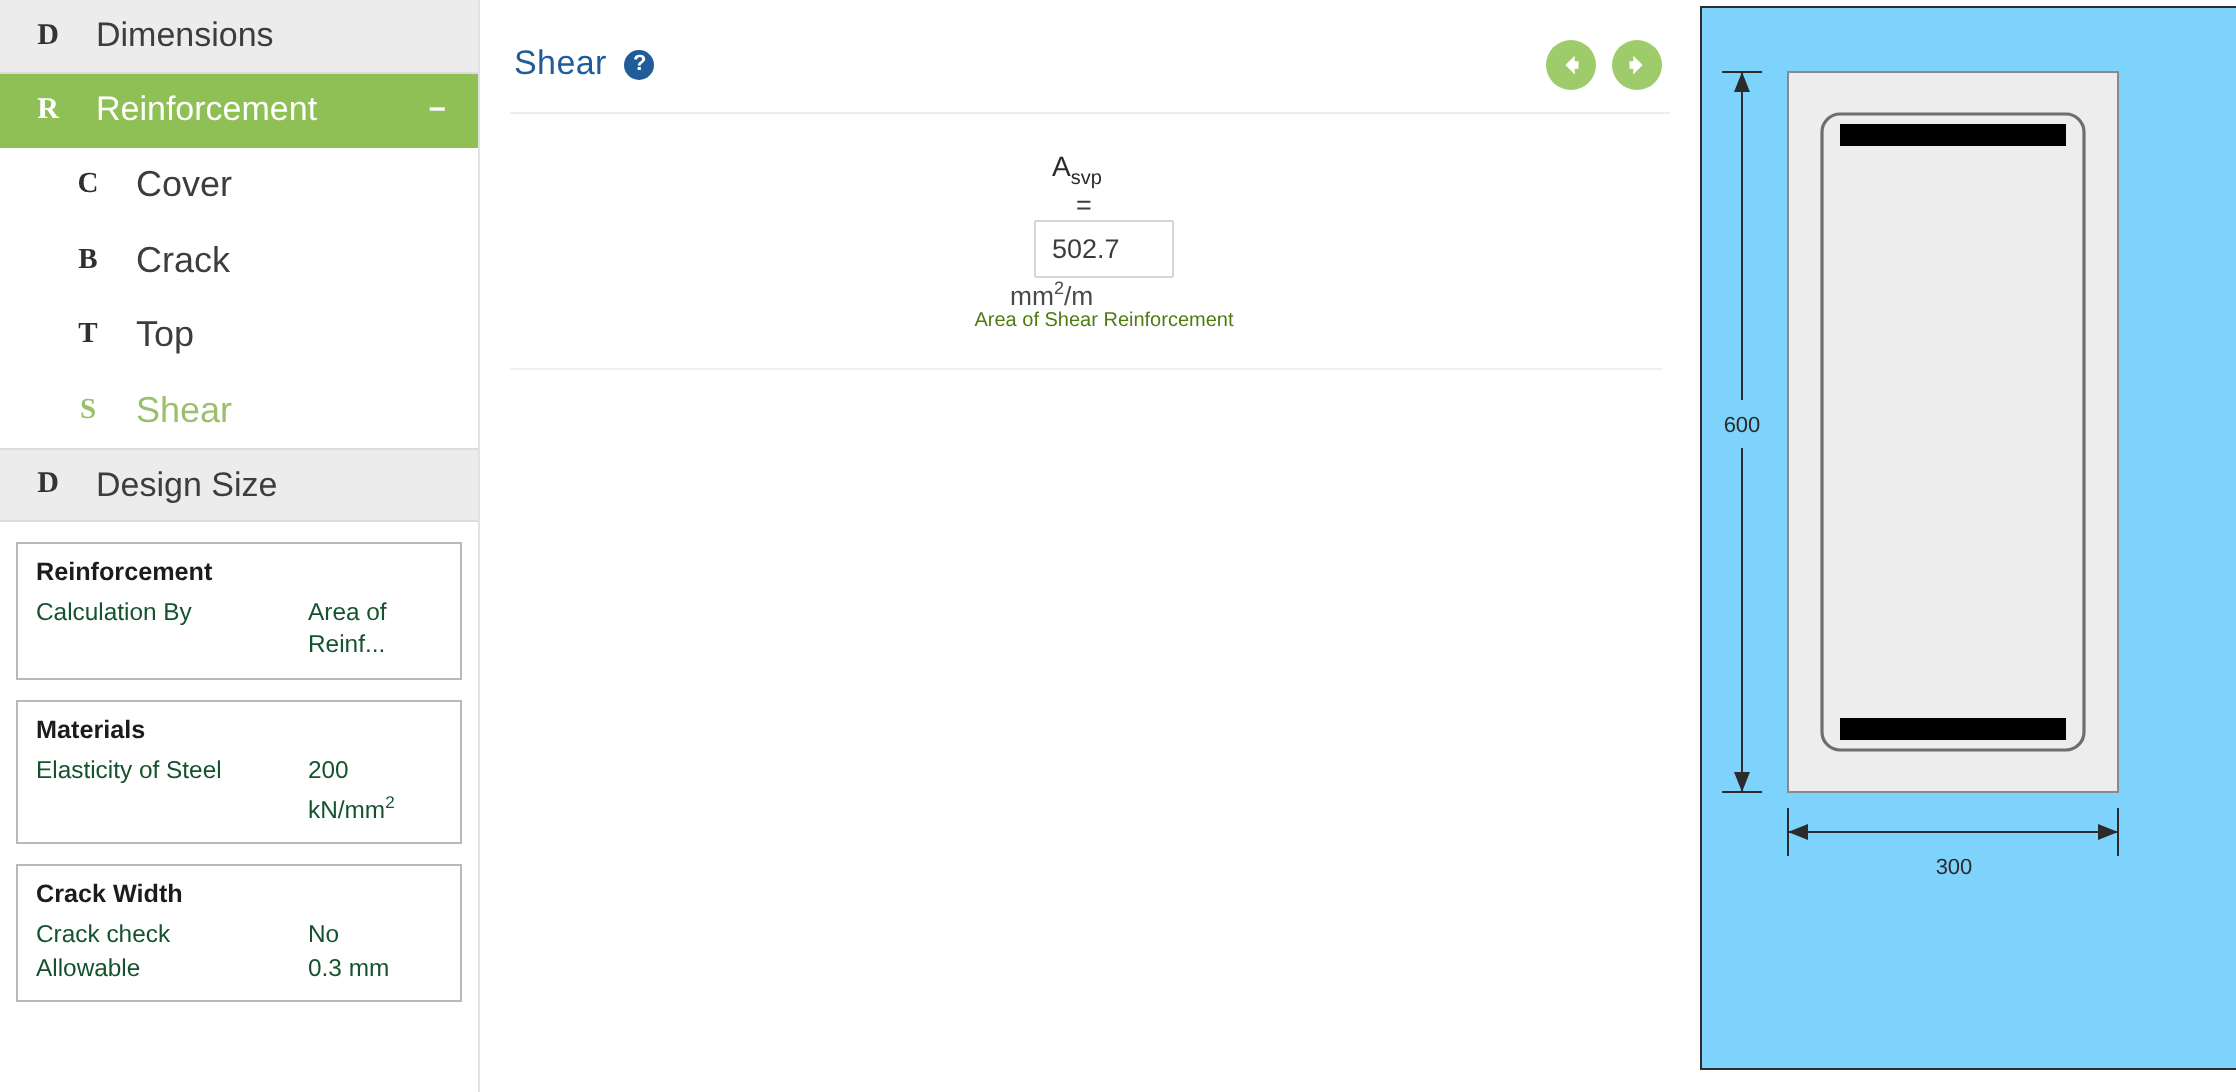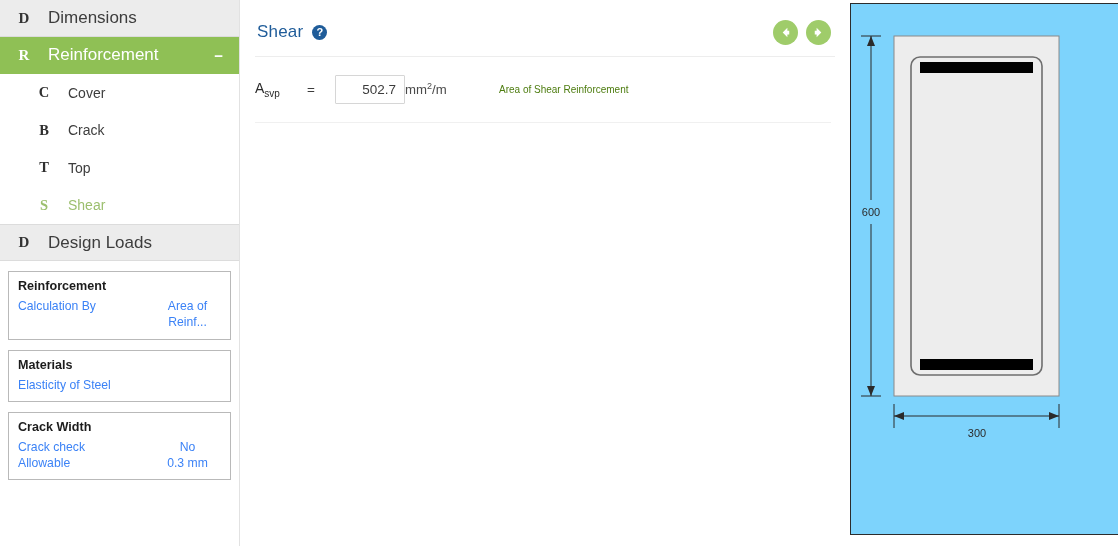--- a/index.html
+++ b/index.html
@@ -77,21 +77,21 @@
     width: 48px;
     margin-left: 20px;
     text-align: center;
     font-family: "Liberation Serif", serif;
     font-weight: bold;
     font-size: 14.5px;
     color: #2f2f2f;
     flex: 0 0 48px;
   }
   .nav-sub .sub-label {
-    font-size: 14px;
+    font-size: 18px;
     color: #3d3d3d;
   }
   .nav-sub.selected .sub-letter,
   .nav-sub.selected .sub-label { color: #9cbf6e; }
 
   
   .panel {
     margin: 10px 8px 0 8px;
     border: 1px solid #b9b9b9;
     background: #ffffff;
@@ -100,25 +100,25 @@
   }
   .panel-title {
     font-size: 12.6px;
     font-weight: bold;
     color: #1c1c1c;
     margin-bottom: 5px;
   }
   .panel-row {
     display: flex;
     font-size: 12.2px;
-    color: #3b82f6;
+    color: #14532d;
     line-height: 16.3px;
   }
   .panel-row .k { flex: 0 0 136px; }
-  .panel-row .v { flex: 1 1 auto; text-align: center; }
+  .panel-row .v { flex: 1 1 auto; }
   .panel-row .v sup { font-size: 8.5px; }
 
   
   #content {
     position: absolute;
     left: 241px; top: 0;
     width: 608px;
     height: 546px;
     background: #ffffff;
   }
@@ -172,20 +172,21 @@
     height: 1px;
     background: #ededed;
   }
 
   .field-row {
     display: flex;
     align-items: center;
     padding: 18px 0 0 14px;
     font-size: 13.5px;
     color: #3c3c3c;
+    flex-direction: column;
   }
   .field-symbol {
     width: 52px;
     font-size: 14px;
     color: #2b2b2b;
   }
   .field-symbol sub { font-size: 10px; }
   .field-eq {
     width: 28px;
     font-size: 13.5px;
@@ -193,21 +194,21 @@
   }
   .field-input {
     width: 70px;
     height: 29px;
     border: 1px solid #d6d6d6;
     border-radius: 1px;
     background: #ffffff;
     font-family: "Liberation Sans", sans-serif;
     font-size: 13.5px;
     color: #3c3c3c;
-    text-align: right;
+    text-align: left;
     padding: 0 8px;
     box-sizing: border-box;
     outline: none;
   }
   .field-units {
     width: 94px;
     font-size: 13.2px;
     color: #4a4a4a;
   }
   .field-units sup { font-size: 9px; }
@@ -267,35 +268,36 @@
     <span class="sub-letter">T</span>
     <span class="sub-label">Top</span>
   </div>
   <div class="nav-sub selected">
     <span class="sub-letter">S</span>
     <span class="sub-label">Shear</span>
   </div>
 
   <div class="nav-group-head" style="border-top:1px solid #dcdcdc;">
     <span class="nav-letter">D</span>
-    <span class="nav-label">Design Loads</span>
+    <span class="nav-label">Design Size</span>
   </div>
 
   <div class="panel">
     <div class="panel-title">Reinforcement</div>
     <div class="panel-row">
       <span class="k">Calculation By</span>
       <span class="v"><span>Area of Reinf...</span></span>
     </div>
   </div>
 
   <div class="panel">
     <div class="panel-title">Materials</div>
     <div class="panel-row">
       <span class="k">Elasticity of Steel</span>
+      <span class="v"><span>200 kN/mm</span><sup>2</sup></span>
     </div>
   </div>
 
   <div class="panel">
     <div class="panel-title">Crack Width</div>
     <div class="panel-row">
       <span class="k">Crack check</span>
       <span class="v"><span>No</span></span>
     </div>
     <div class="panel-row">

